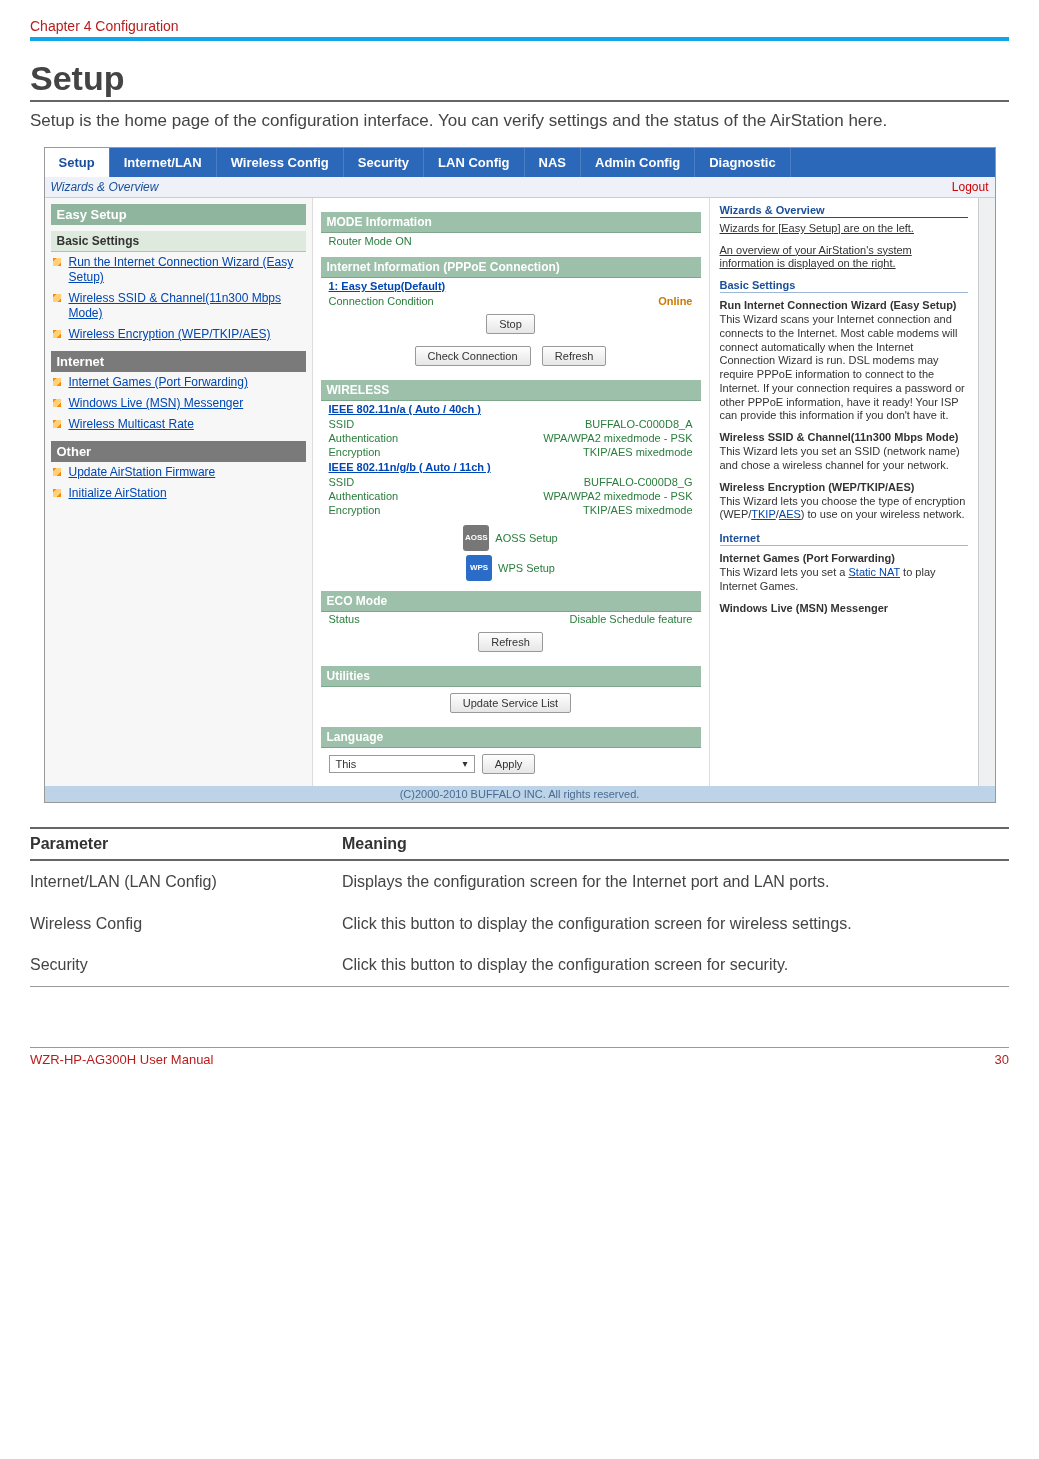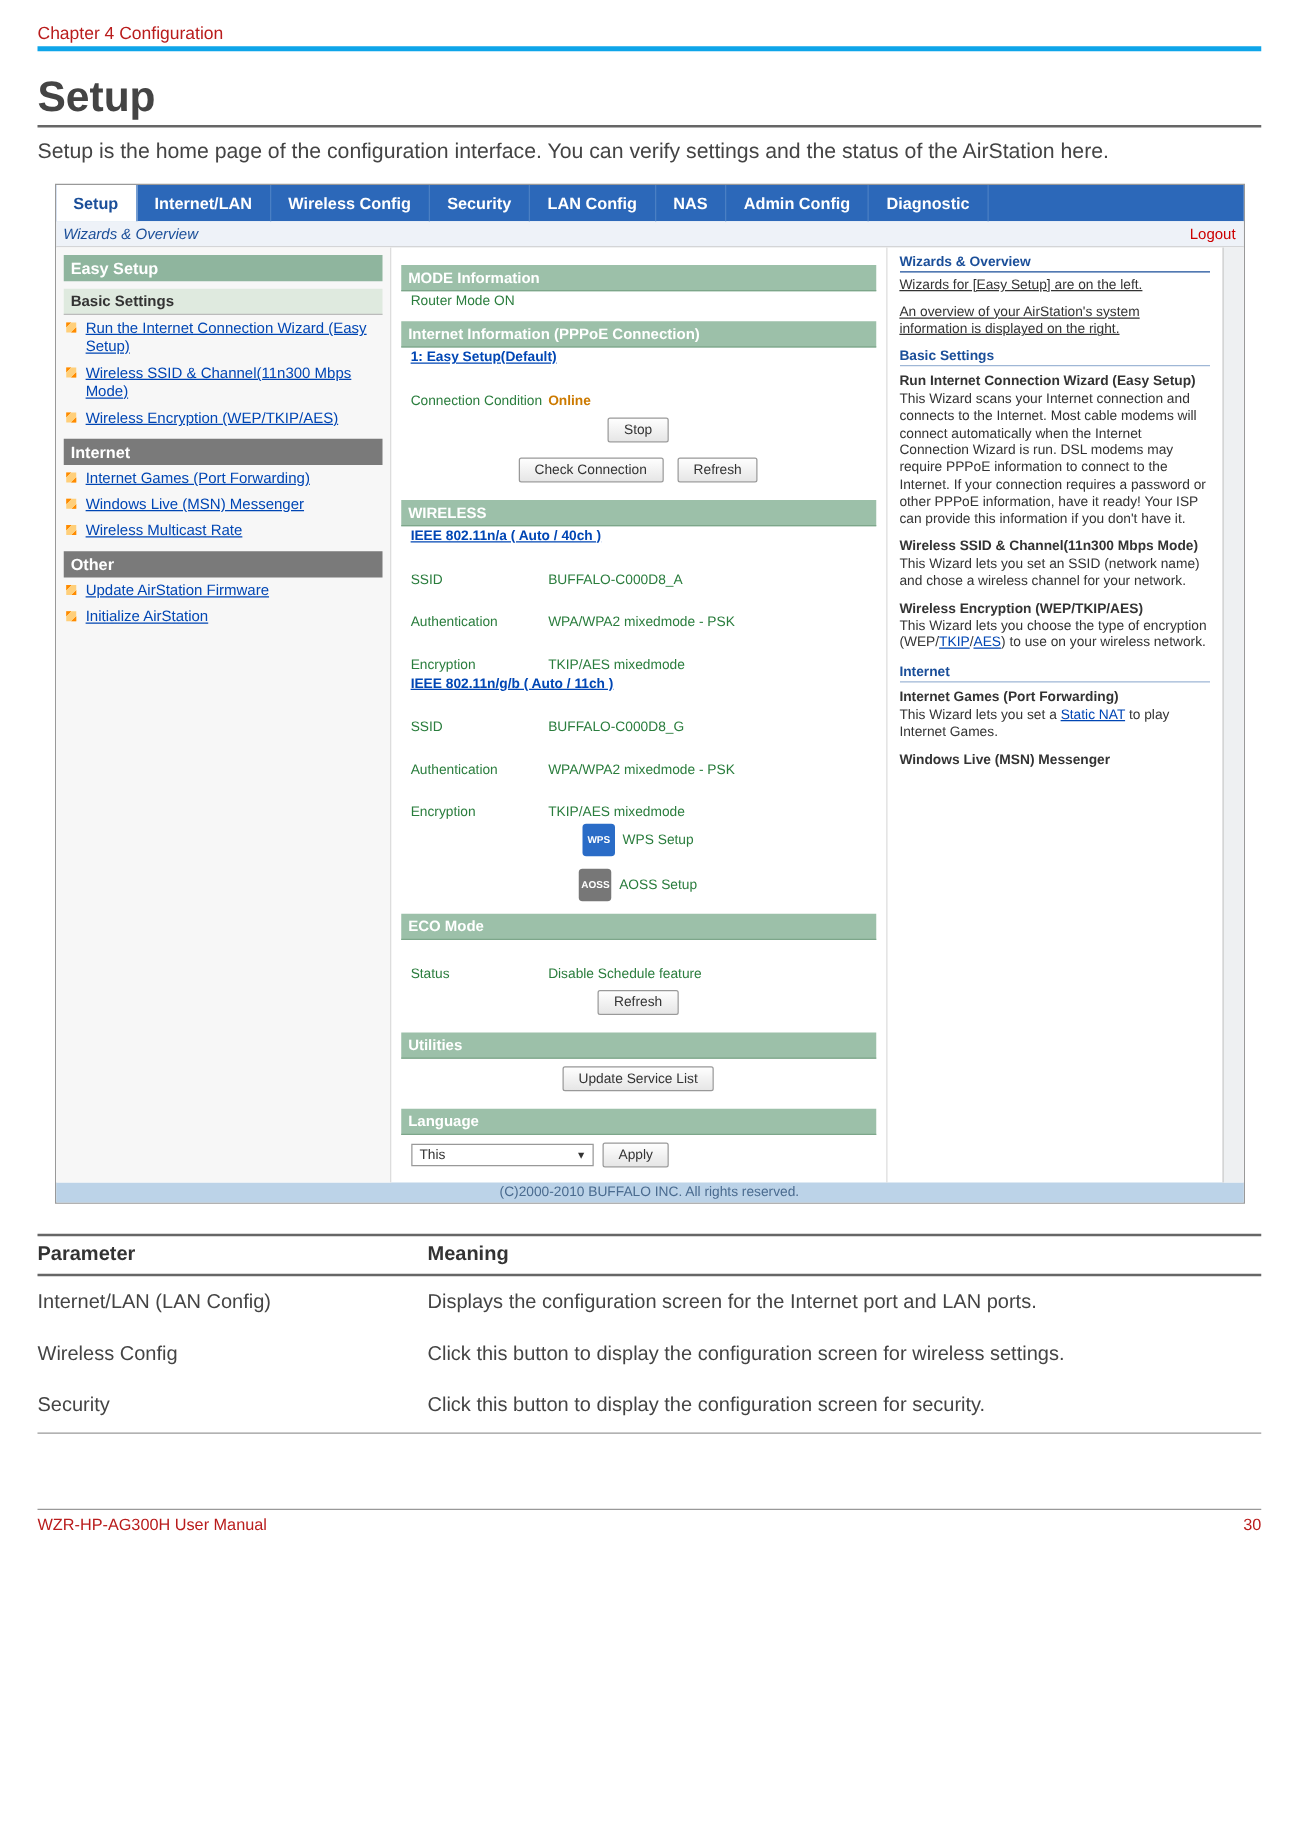--- a/index.html
+++ b/index.html
@@ -137,24 +137,23 @@
     color: #2a7d3d;
     padding: 2px 8px;
     font-size: 11px;
   }
   .mid-sub.blue { color: #0046b4; text-decoration: underline; font-weight: bold; }
   .kv {
     display: flex;
     padding: 1px 8px;
     font-size: 11px;
     color: #2a7d3d;
-    margin-top: 20px;
   }
   .kv .k { width: 110px; }
-  .kv .v { flex: 1; }
+  .kv .v { flex: 1; text-align: right; }
   .kv .v.orange { color: #cc7a00; font-weight: bold; }
   .btnrow { text-align: center; padding: 4px 0; }
   .btn {
     display: inline-block;
     border: 1px solid #999;
     background: linear-gradient(#fefefe,#e6e6e6);
     padding: 3px 12px;
     font-size: 11px;
     border-radius: 2px;
     margin: 2px 4px;
@@ -329,27 +328,27 @@
           </div>
         <div class="kv">
             <div class="k">Authentication</div>
             <div class="v">WPA/WPA2 mixedmode - PSK</div>
           </div>
         <div class="kv">
             <div class="k">Encryption</div>
             <div class="v">TKIP/AES mixedmode</div>
           </div>
 
+        <div class="iconrow" style="justify-content:center;margin-top:6px">
+          <span class="iconsq">AOSS</span>
+          <span>AOSS Setup</span>
+        </div>
         <div class="iconrow" style="justify-content:center">
           <span class="iconsq blue">WPS</span>
           <span>WPS Setup</span>
-        </div>
-        <div class="iconrow" style="justify-content:center;margin-top:6px">
-          <span class="iconsq">AOSS</span>
-          <span>AOSS Setup</span>
         </div>
 
         <div class="mid-section-title">ECO Mode</div>
         <div class="kv">
           <div class="k">Status</div>
           <div class="v">Disable Schedule feature</div>
         </div>
         <div class="btnrow"><span class="btn">Refresh</span></div>
 
         <div class="mid-section-title">Utilities</div>

